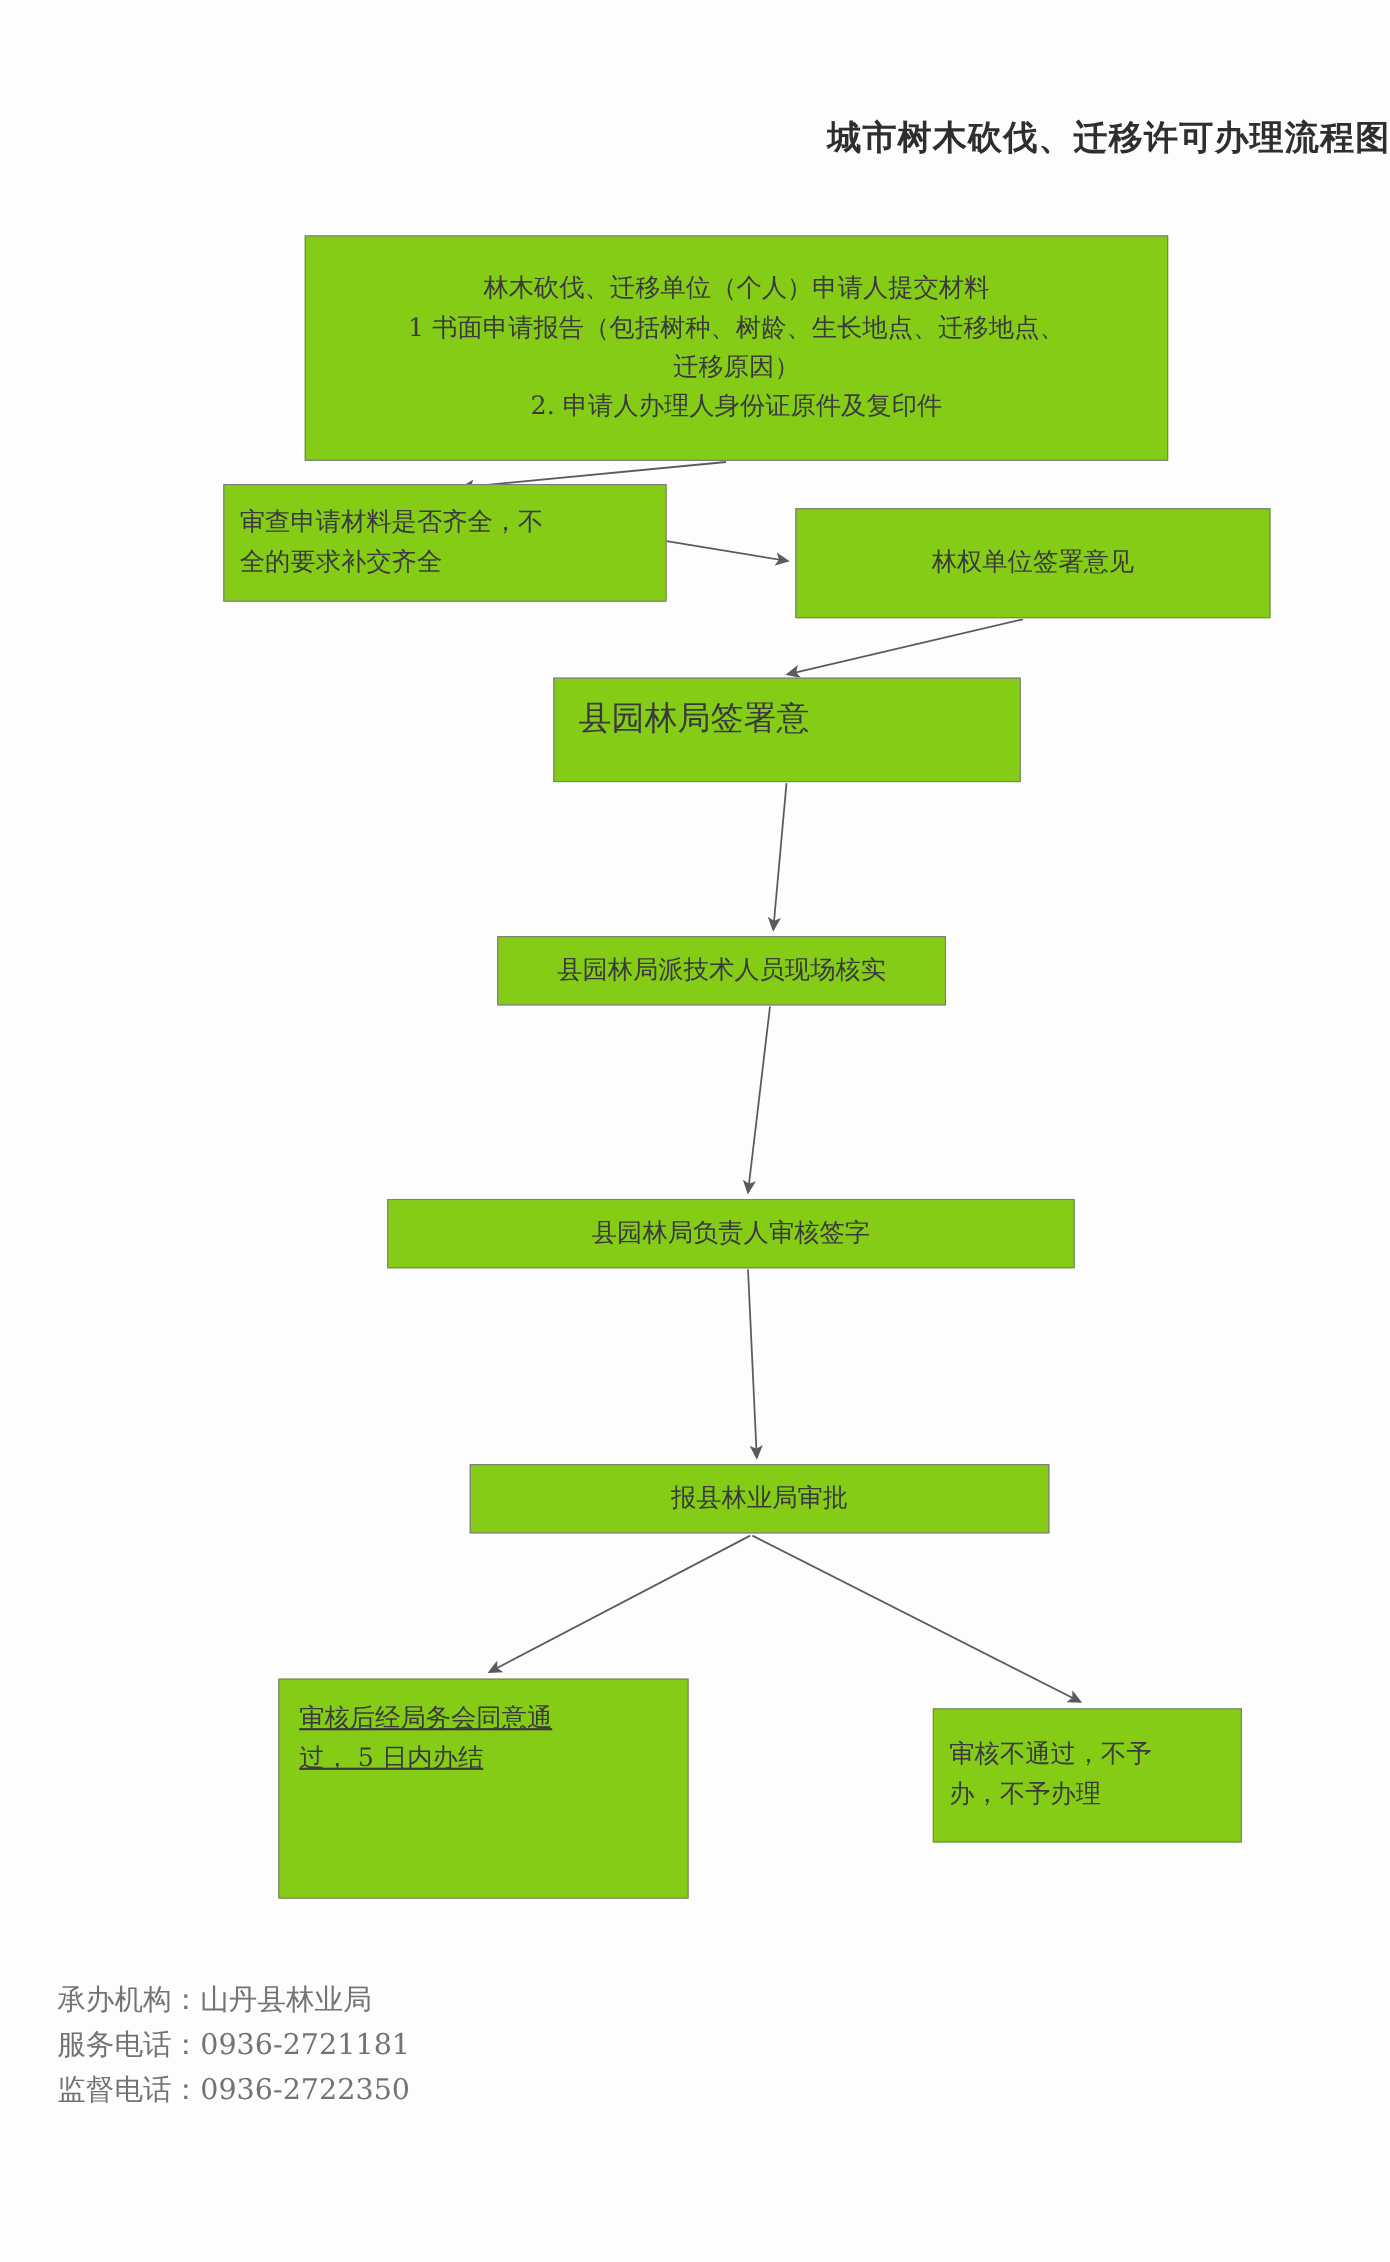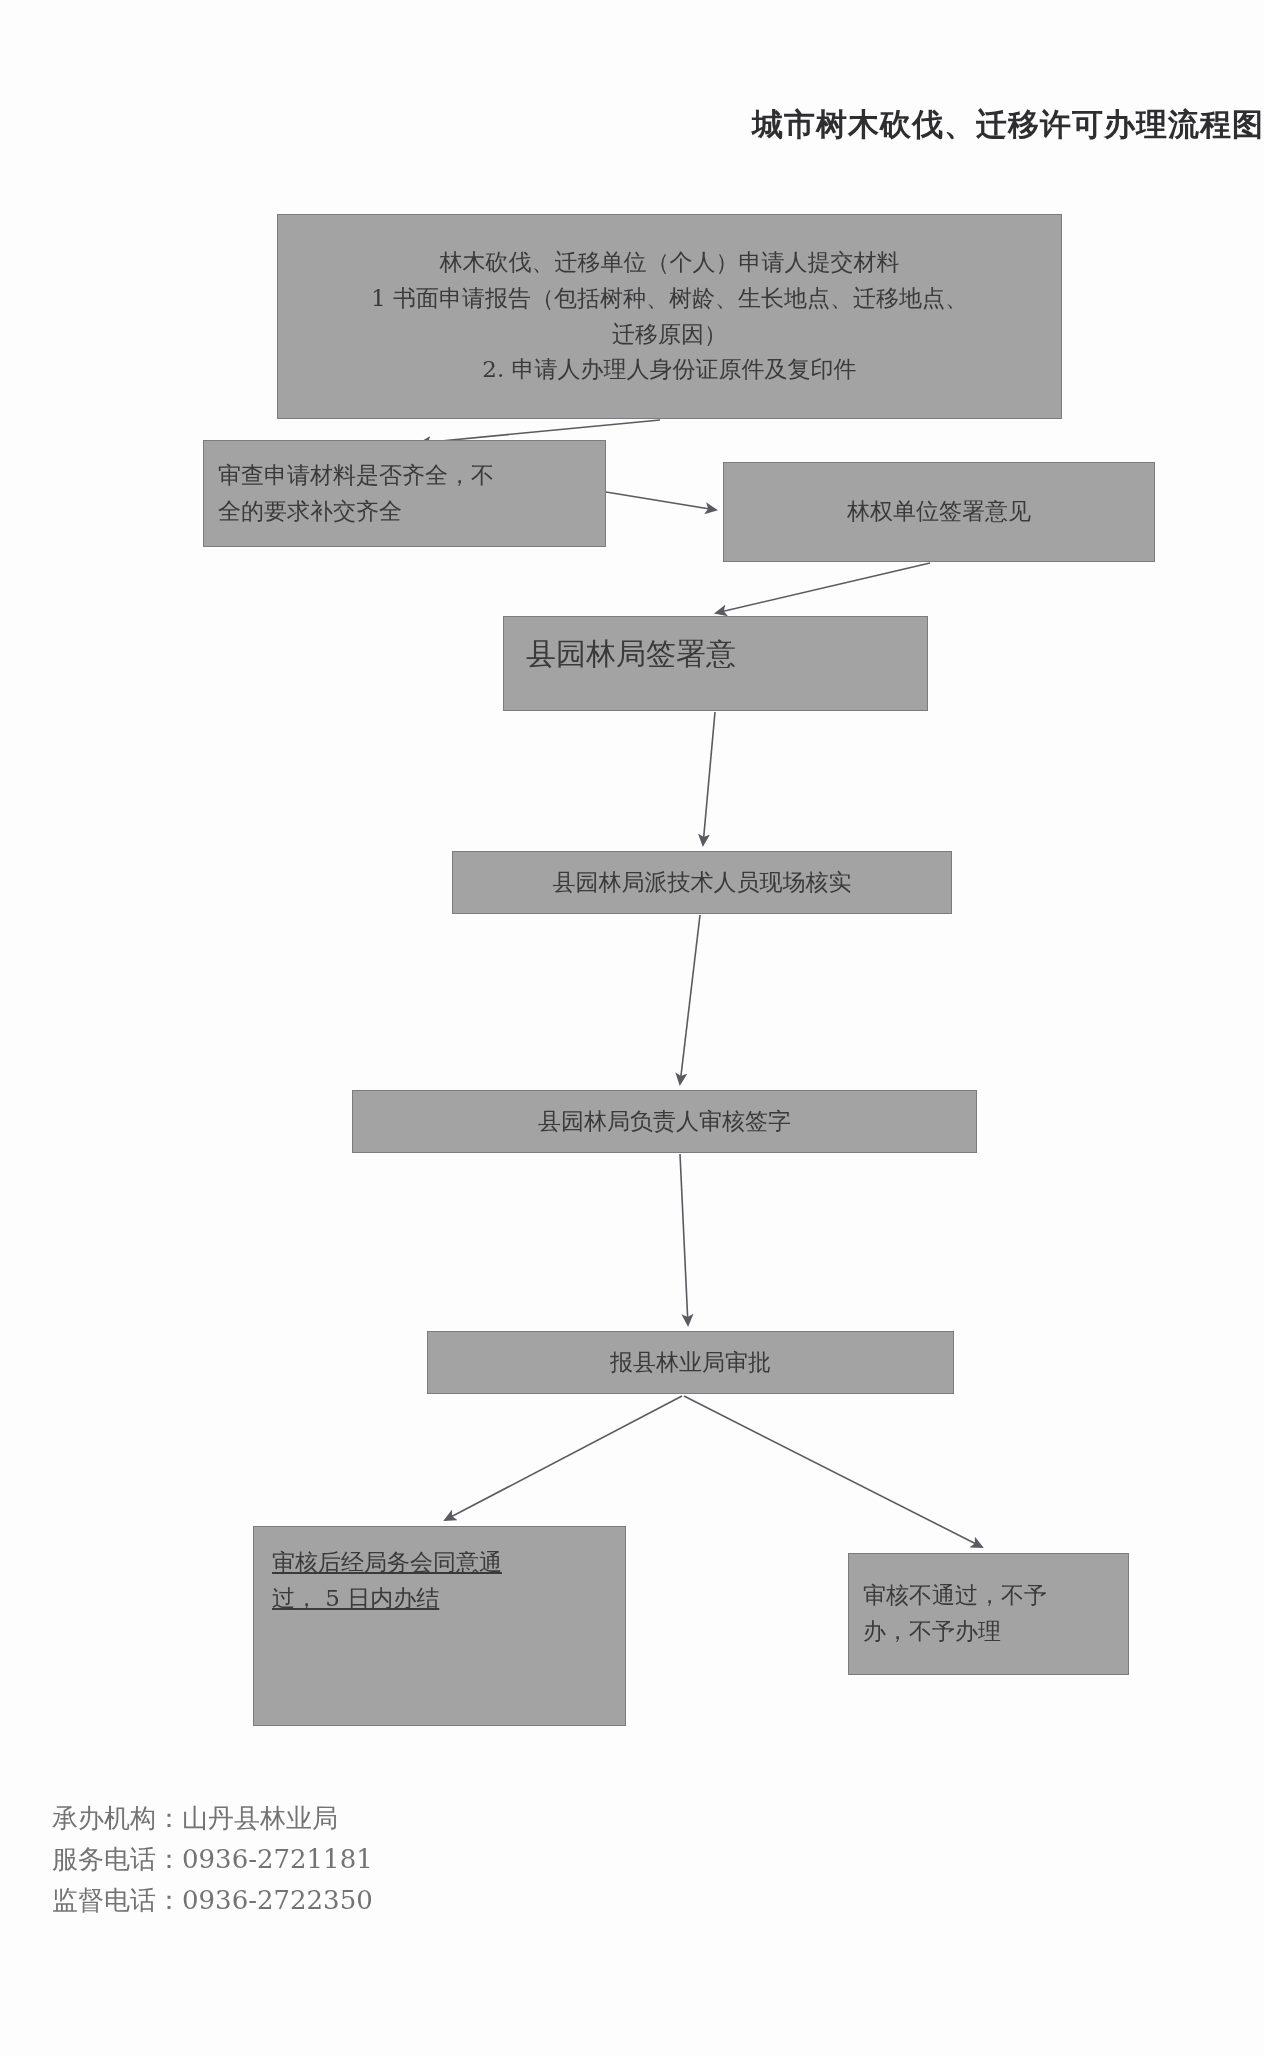--- a/index.html
+++ b/index.html
@@ -28,21 +28,21 @@
     text-align: right;
     font-size: 31px;
     font-weight: bold;
     letter-spacing: 1px;
     color: #2e2e31;
     font-family: "DejaVu Serif", "Liberation Serif", serif;
   }
   .node {
     position: absolute;
     border: 1.5px solid #7b7b80;
-    background: #a3a3a3;
+    background: #84cc16;
     box-sizing: border-box;
     display: flex;
     align-items: center;
     justify-content: center;
     color: #3a3a3c;
     line-height: 1.55;
   }
   .node .txt {
     display: block;
     width: 100%;
@@ -51,21 +51,21 @@
     white-space: pre-line;
   }
   .node.center .txt { text-align: center; }
   .node.left .txt   { text-align: left; }
 
   
   #node-submit   { left: 277px; top: 214px;  width: 785px; height: 205px; font-size: 23px; }
   #node-review   { left: 203px; top: 440px;  width: 403px; height: 107px; font-size: 23px; }
   #node-forest   { left: 723px; top: 462px;  width: 432px; height: 100px; font-size: 23px; }
   #node-garden   { left: 503px; top: 616px;  width: 425px; height: 95px;  font-size: 30px; }
-  #node-tech     { left: 452px; top: 851px;  width: 500px; height: 63px;  font-size: 23px; }
+  #node-tech     { left: 452px; top: 851px;  width: 408px; height: 63px;  font-size: 23px; }
   #node-sign     { left: 352px; top: 1090px; width: 625px; height: 63px;  font-size: 23px; }
   #node-approve  { left: 427px; top: 1331px; width: 527px; height: 63px;  font-size: 23px; }
   #node-pass     { left: 253px; top: 1526px; width: 373px; height: 200px; font-size: 23px; text-decoration: underline; }
   #node-fail     { left: 848px; top: 1553px; width: 281px; height: 122px; font-size: 23px; }
 
   #node-pass .txt { padding-left: 18px; padding-right: 10px; align-self: flex-start; margin-top: 18px; }
   #node-fail .txt { padding-left: 14px; padding-right: 8px; }
   #node-review .txt { padding-left: 14px; }
   #node-garden .txt { padding-left: 22px; align-self: flex-start; margin-top: 14px; }
 

